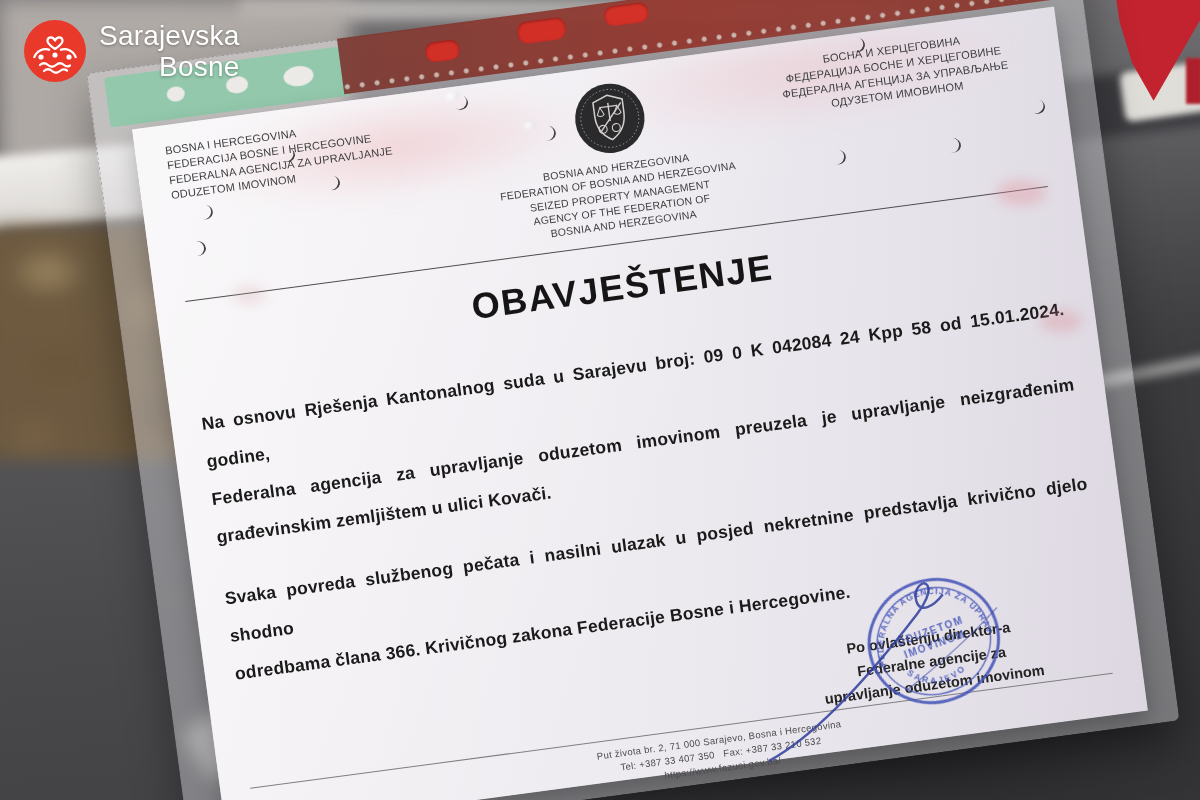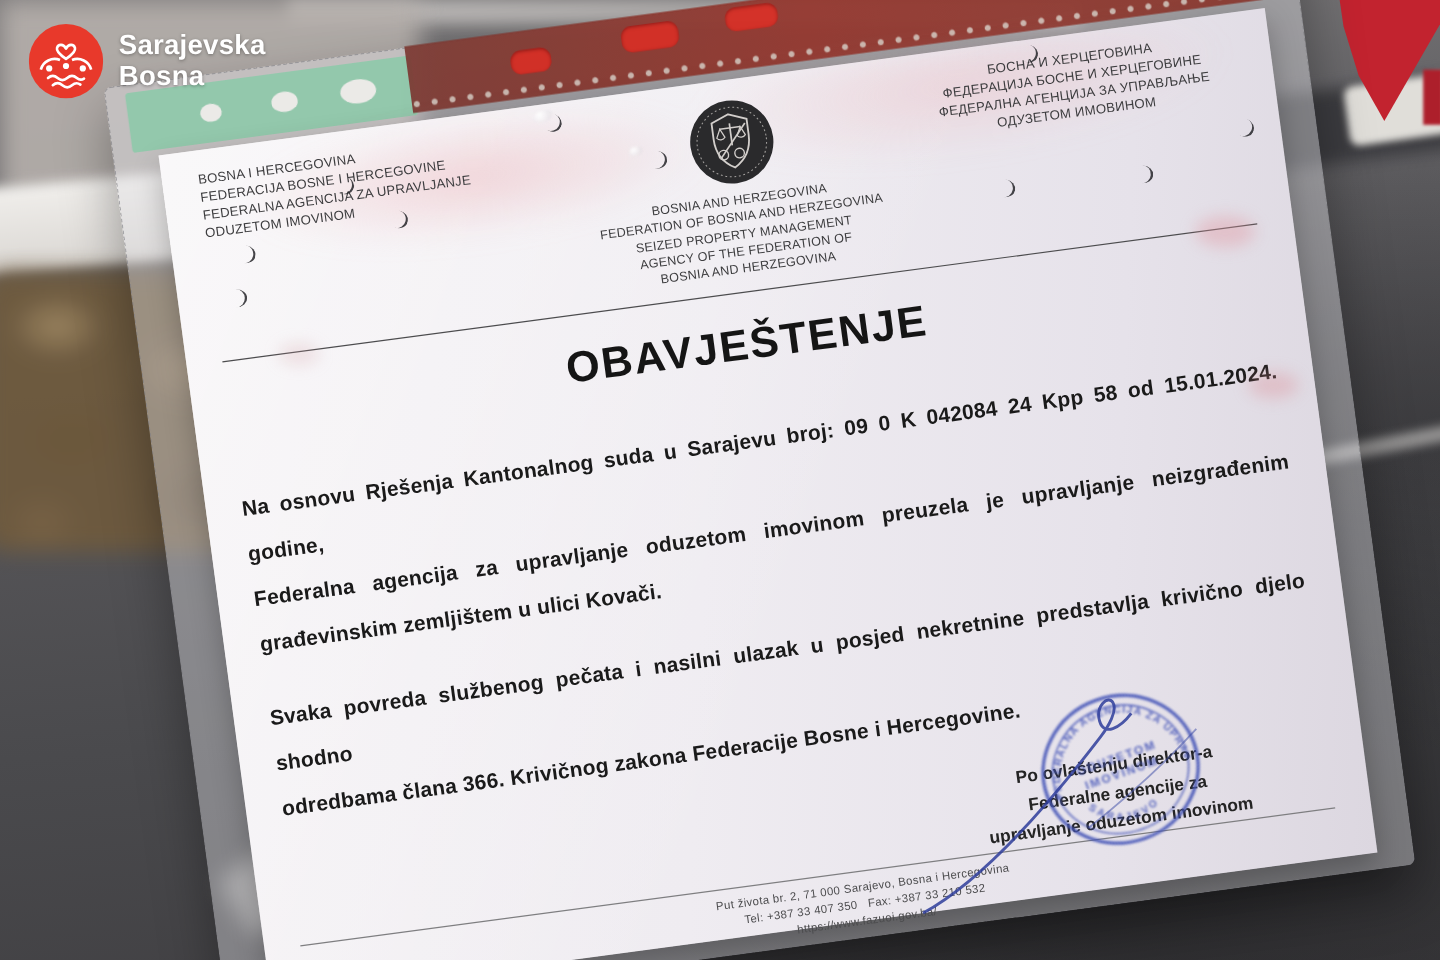--- a/index.html
+++ b/index.html
@@ -94,22 +94,22 @@
 
   
   .staple{position:absolute;width:15px;height:9px;border:0 solid transparent;
           border-top:2.6px solid #26262a;border-radius:60% 60% 0 0/100% 100% 0 0;opacity:.85;}
   .droplet{position:absolute;border-radius:50%;filter:blur(1px);
            background:radial-gradient(circle at 35% 30%,rgba(255,255,255,.95),rgba(205,205,212,.25) 70%,transparent);}
   .smudge{position:absolute;border-radius:50%;filter:blur(6px);}
 
   
   .brand{left:24px;top:20px;display:flex;align-items:center;gap:13px;z-index:9;}
-  .brand-text{color:#ffffff;font-weight:bold;font-size:23px;line-height:1.12;letter-spacing:.2px;
-              text-shadow:0 1px 3px rgba(0,0,0,.35);}
+  .brand-text{color:#ffffff;font-weight:normal;font-size:28px;line-height:1.12;letter-spacing:.2px;
+              text-shadow:0 1px 3px rgba(0,0,0,.35);text-align:right;}
 </style>
 </head>
 <body>
 
 <div class="abs bg-asphalt"></div>
 <div class="abs bg-top-band"></div>
 <div class="abs bg-wall-left"></div>
 <div class="abs bg-rail"></div>
 <div class="abs bg-stones"></div>
 <div class="abs bg-roadmark-left"></div>
@@ -247,15 +247,15 @@
     <path d="M10 38 A 12 12 0 0 1 26 30" fill="none" stroke="#ffffff" stroke-width="2.2"></path>
     <path d="M36 30 A 12 12 0 0 1 52 38" fill="none" stroke="#ffffff" stroke-width="2.2"></path>
     <circle cx="17" cy="37" r="2.6" fill="#ffffff"></circle>
     <circle cx="31" cy="35" r="2.6" fill="#ffffff"></circle>
     <circle cx="45" cy="37" r="2.6" fill="#ffffff"></circle>
     <path d="M16 45 q 4 -3.5 8 0 q 4 3.5 8 0 q 4 -3.5 8 0 q 3 2.6 6 0.5" fill="none" stroke="#ffffff" stroke-width="2.2" stroke-linecap="round"></path>
     <path d="M20 51 q 4 -3.5 8 0 q 4 3.5 8 0 q 3.5 -3 7 -0.5" fill="none" stroke="#ffffff" stroke-width="2.2" stroke-linecap="round"></path>
   </svg>
   <div class="brand-text">
     <div>Sarajevska</div>
-    <div>Bosna</div>
+    <div>Bosne</div>
   </div>
 </div>
 
 </body></html>

